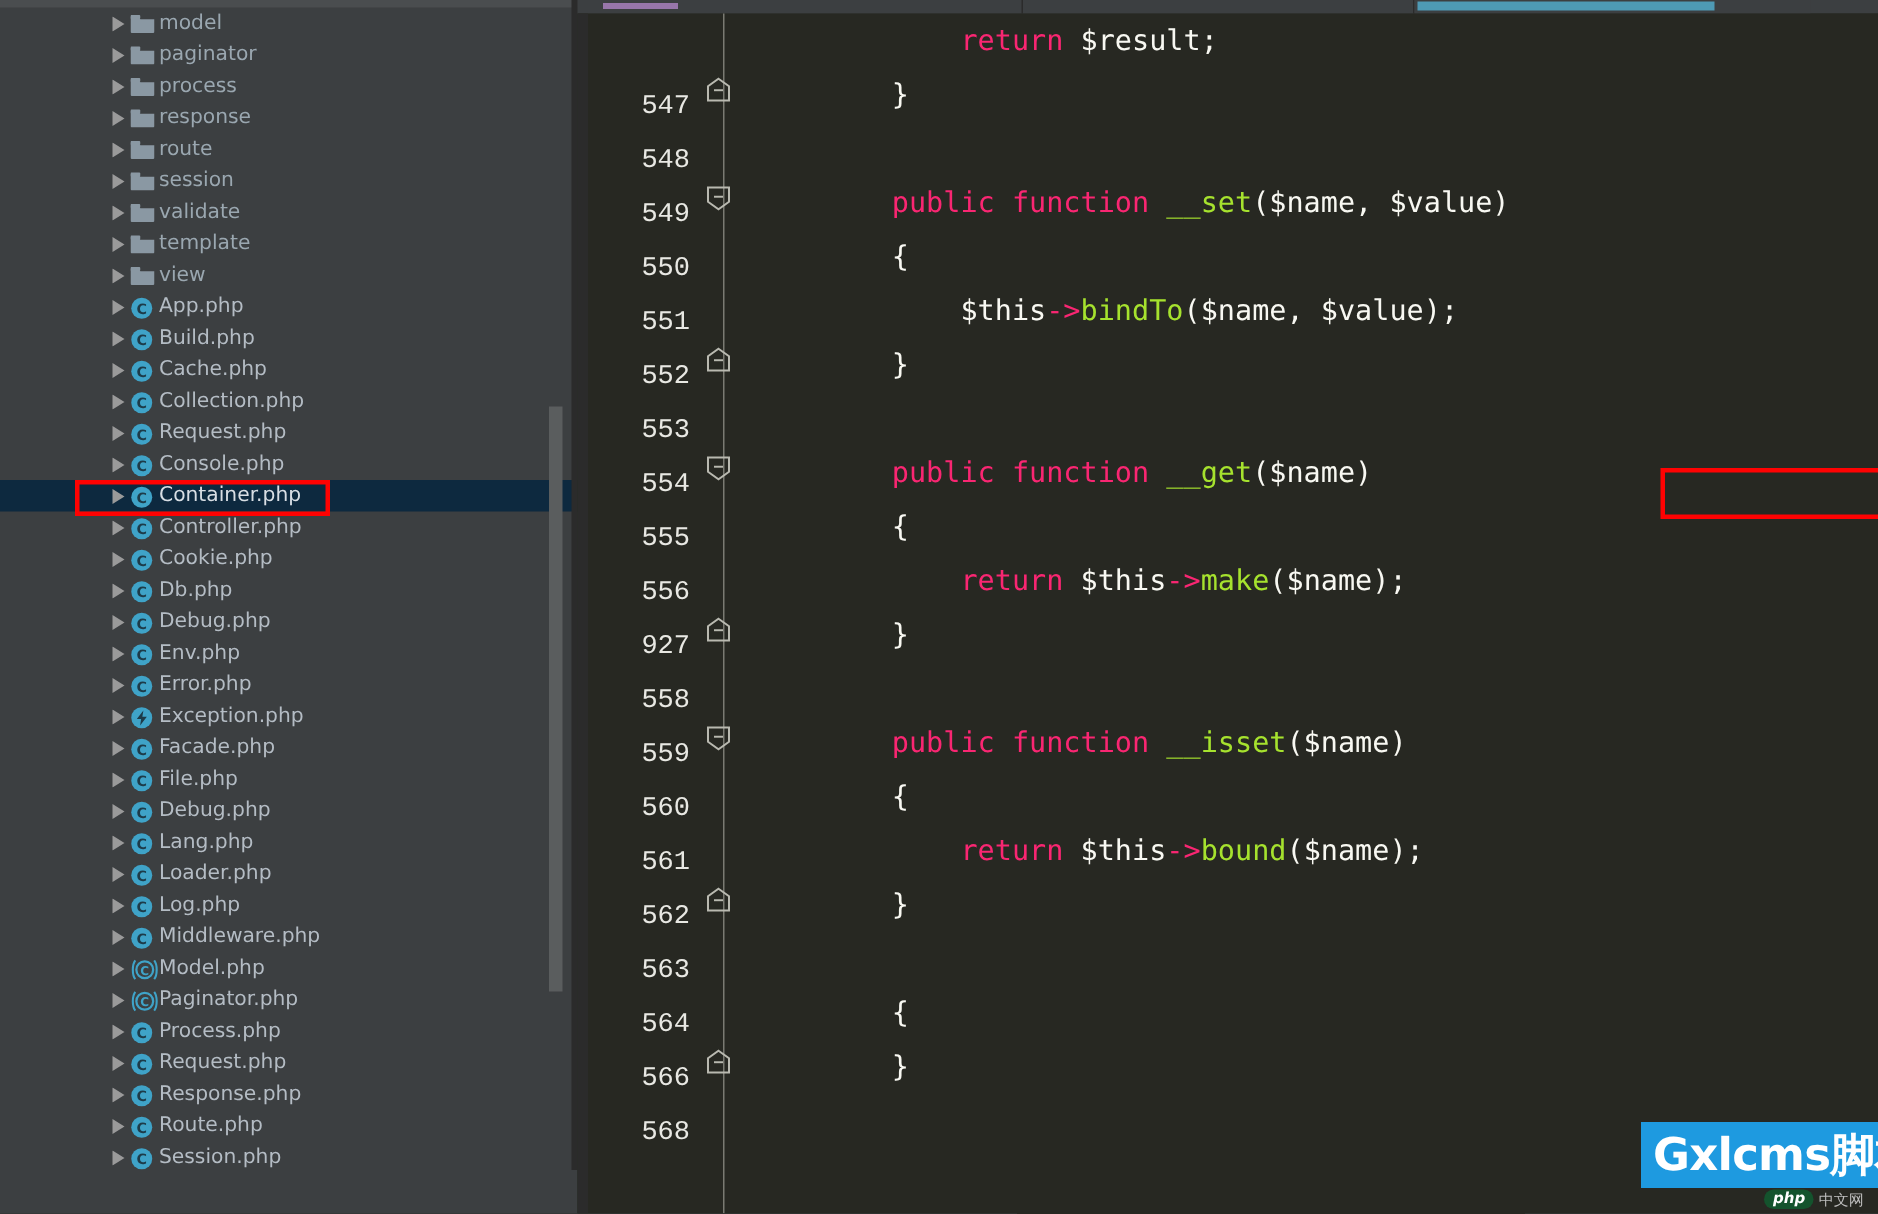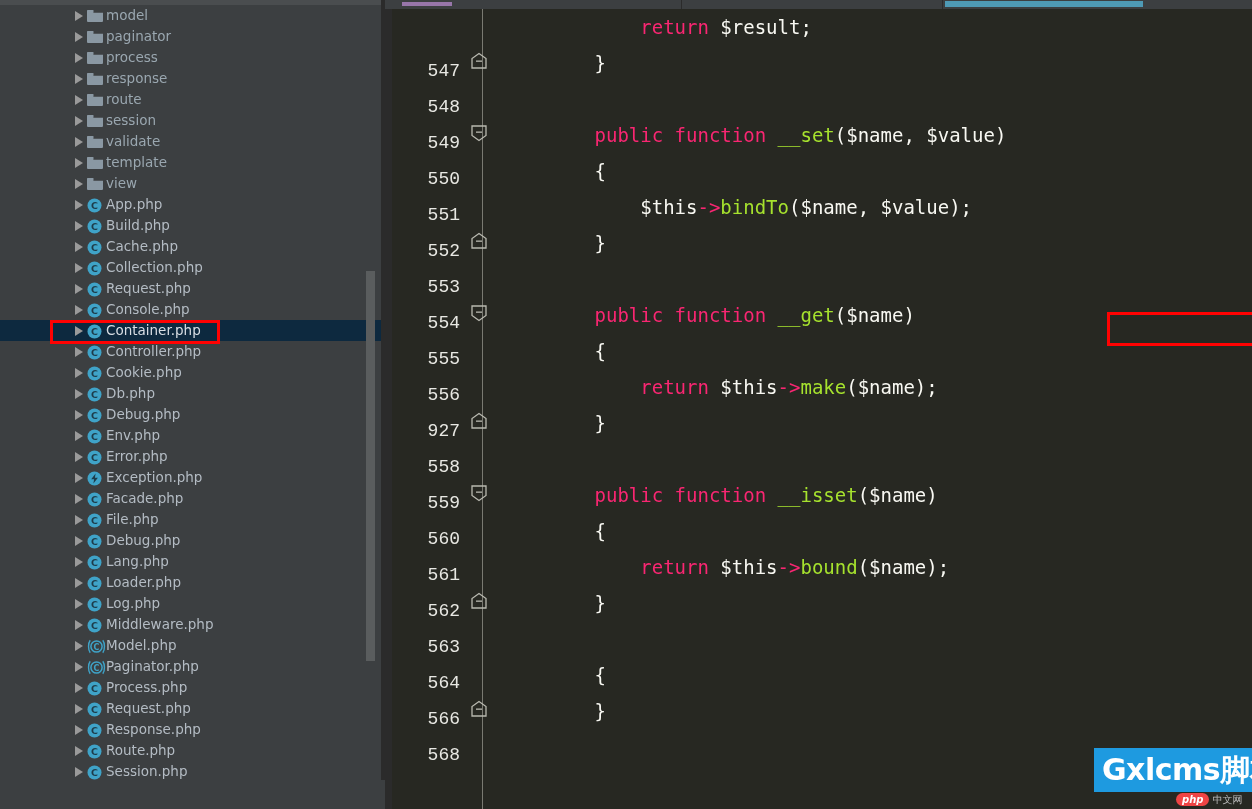--- a/index.html
+++ b/index.html
@@ -125,21 +125,21 @@
   }
   #watermark-text{
     color:#ffffff;font-size:30px;font-weight:bold;
     font-family:"DejaVu Sans", sans-serif;padding-left:8px;letter-spacing:-0.5px;
     white-space:nowrap;
   }
   #php-badge{
     position:absolute;left:1176px;top:792px;height:15px;display:flex;align-items:center;gap:3px;
   }
   #php-pill{
-    background:#ef4444;color:#fff;font-size:10px;font-weight:bold;font-style:italic;
+    background:#14532d;color:#fff;font-size:10px;font-weight:bold;font-style:italic;
     border-radius:8px;padding:1px 6px;font-family:"DejaVu Sans", sans-serif;
   }
   #php-cn{color:#bdbdbd;font-size:10px;font-family:"DejaVu Sans", sans-serif;}
 </style>
 </head>
 <body>
 
 <div id="root">
 
   <div id="sidebar">

